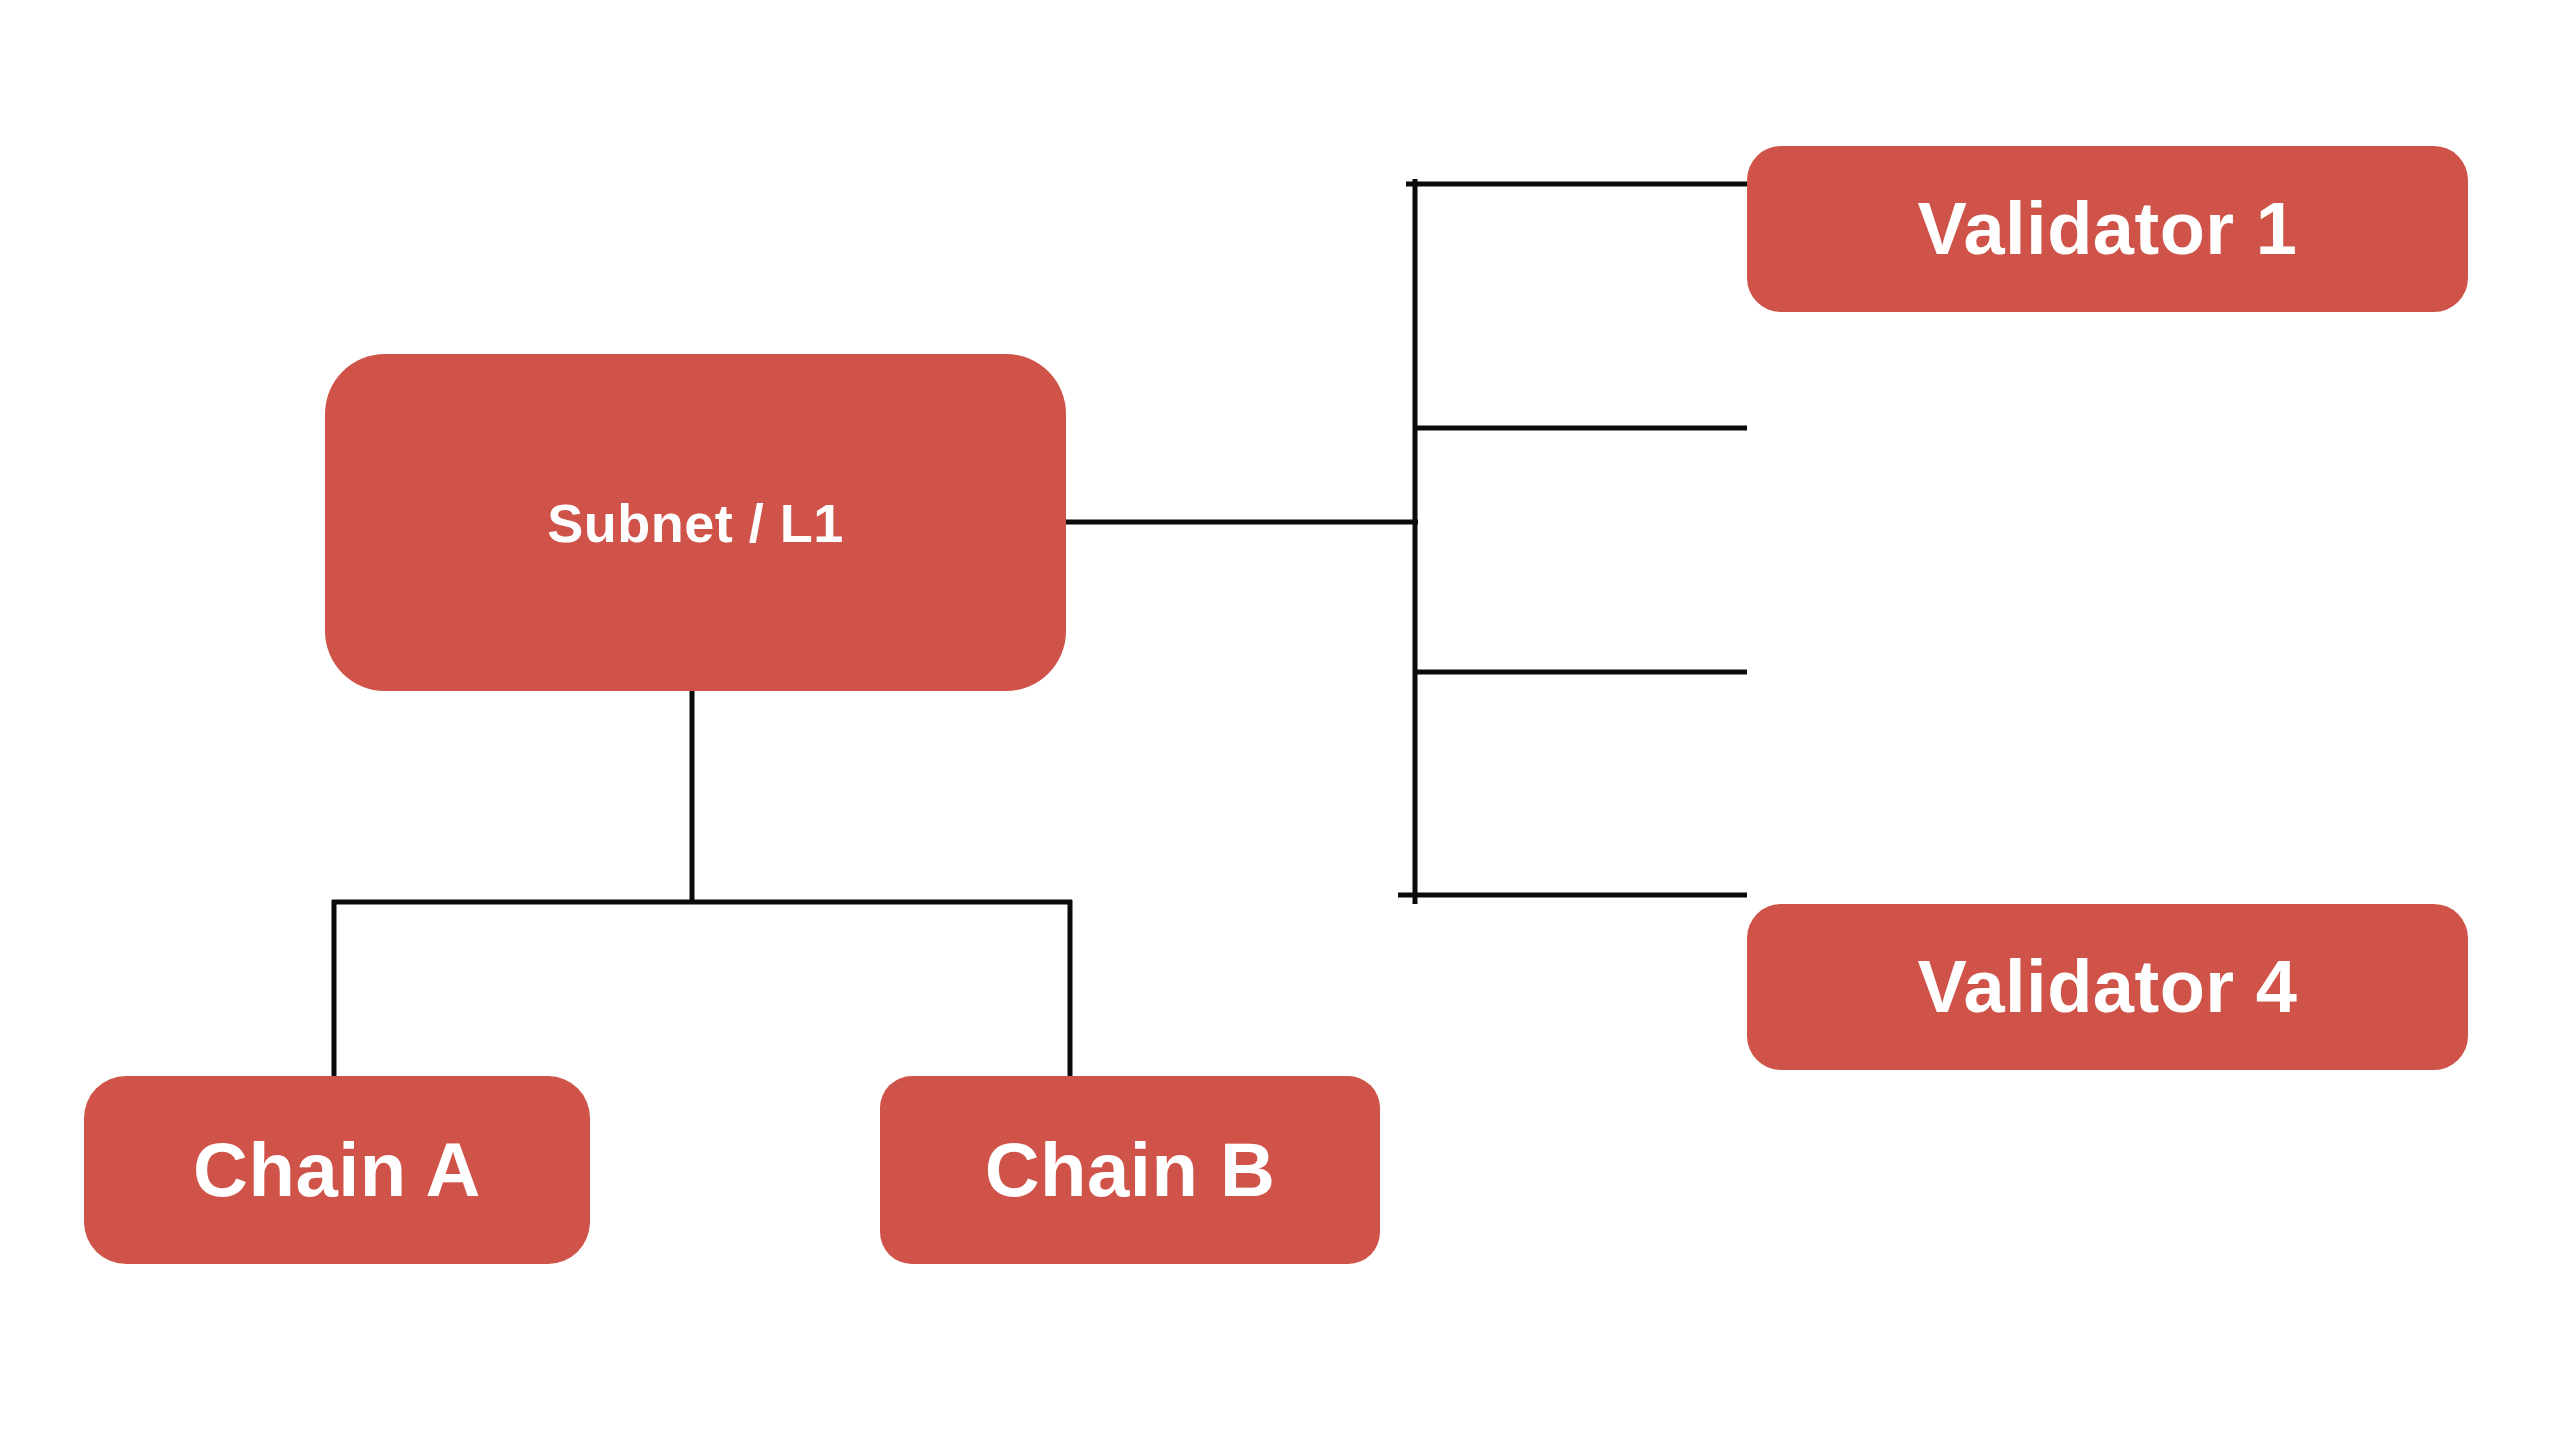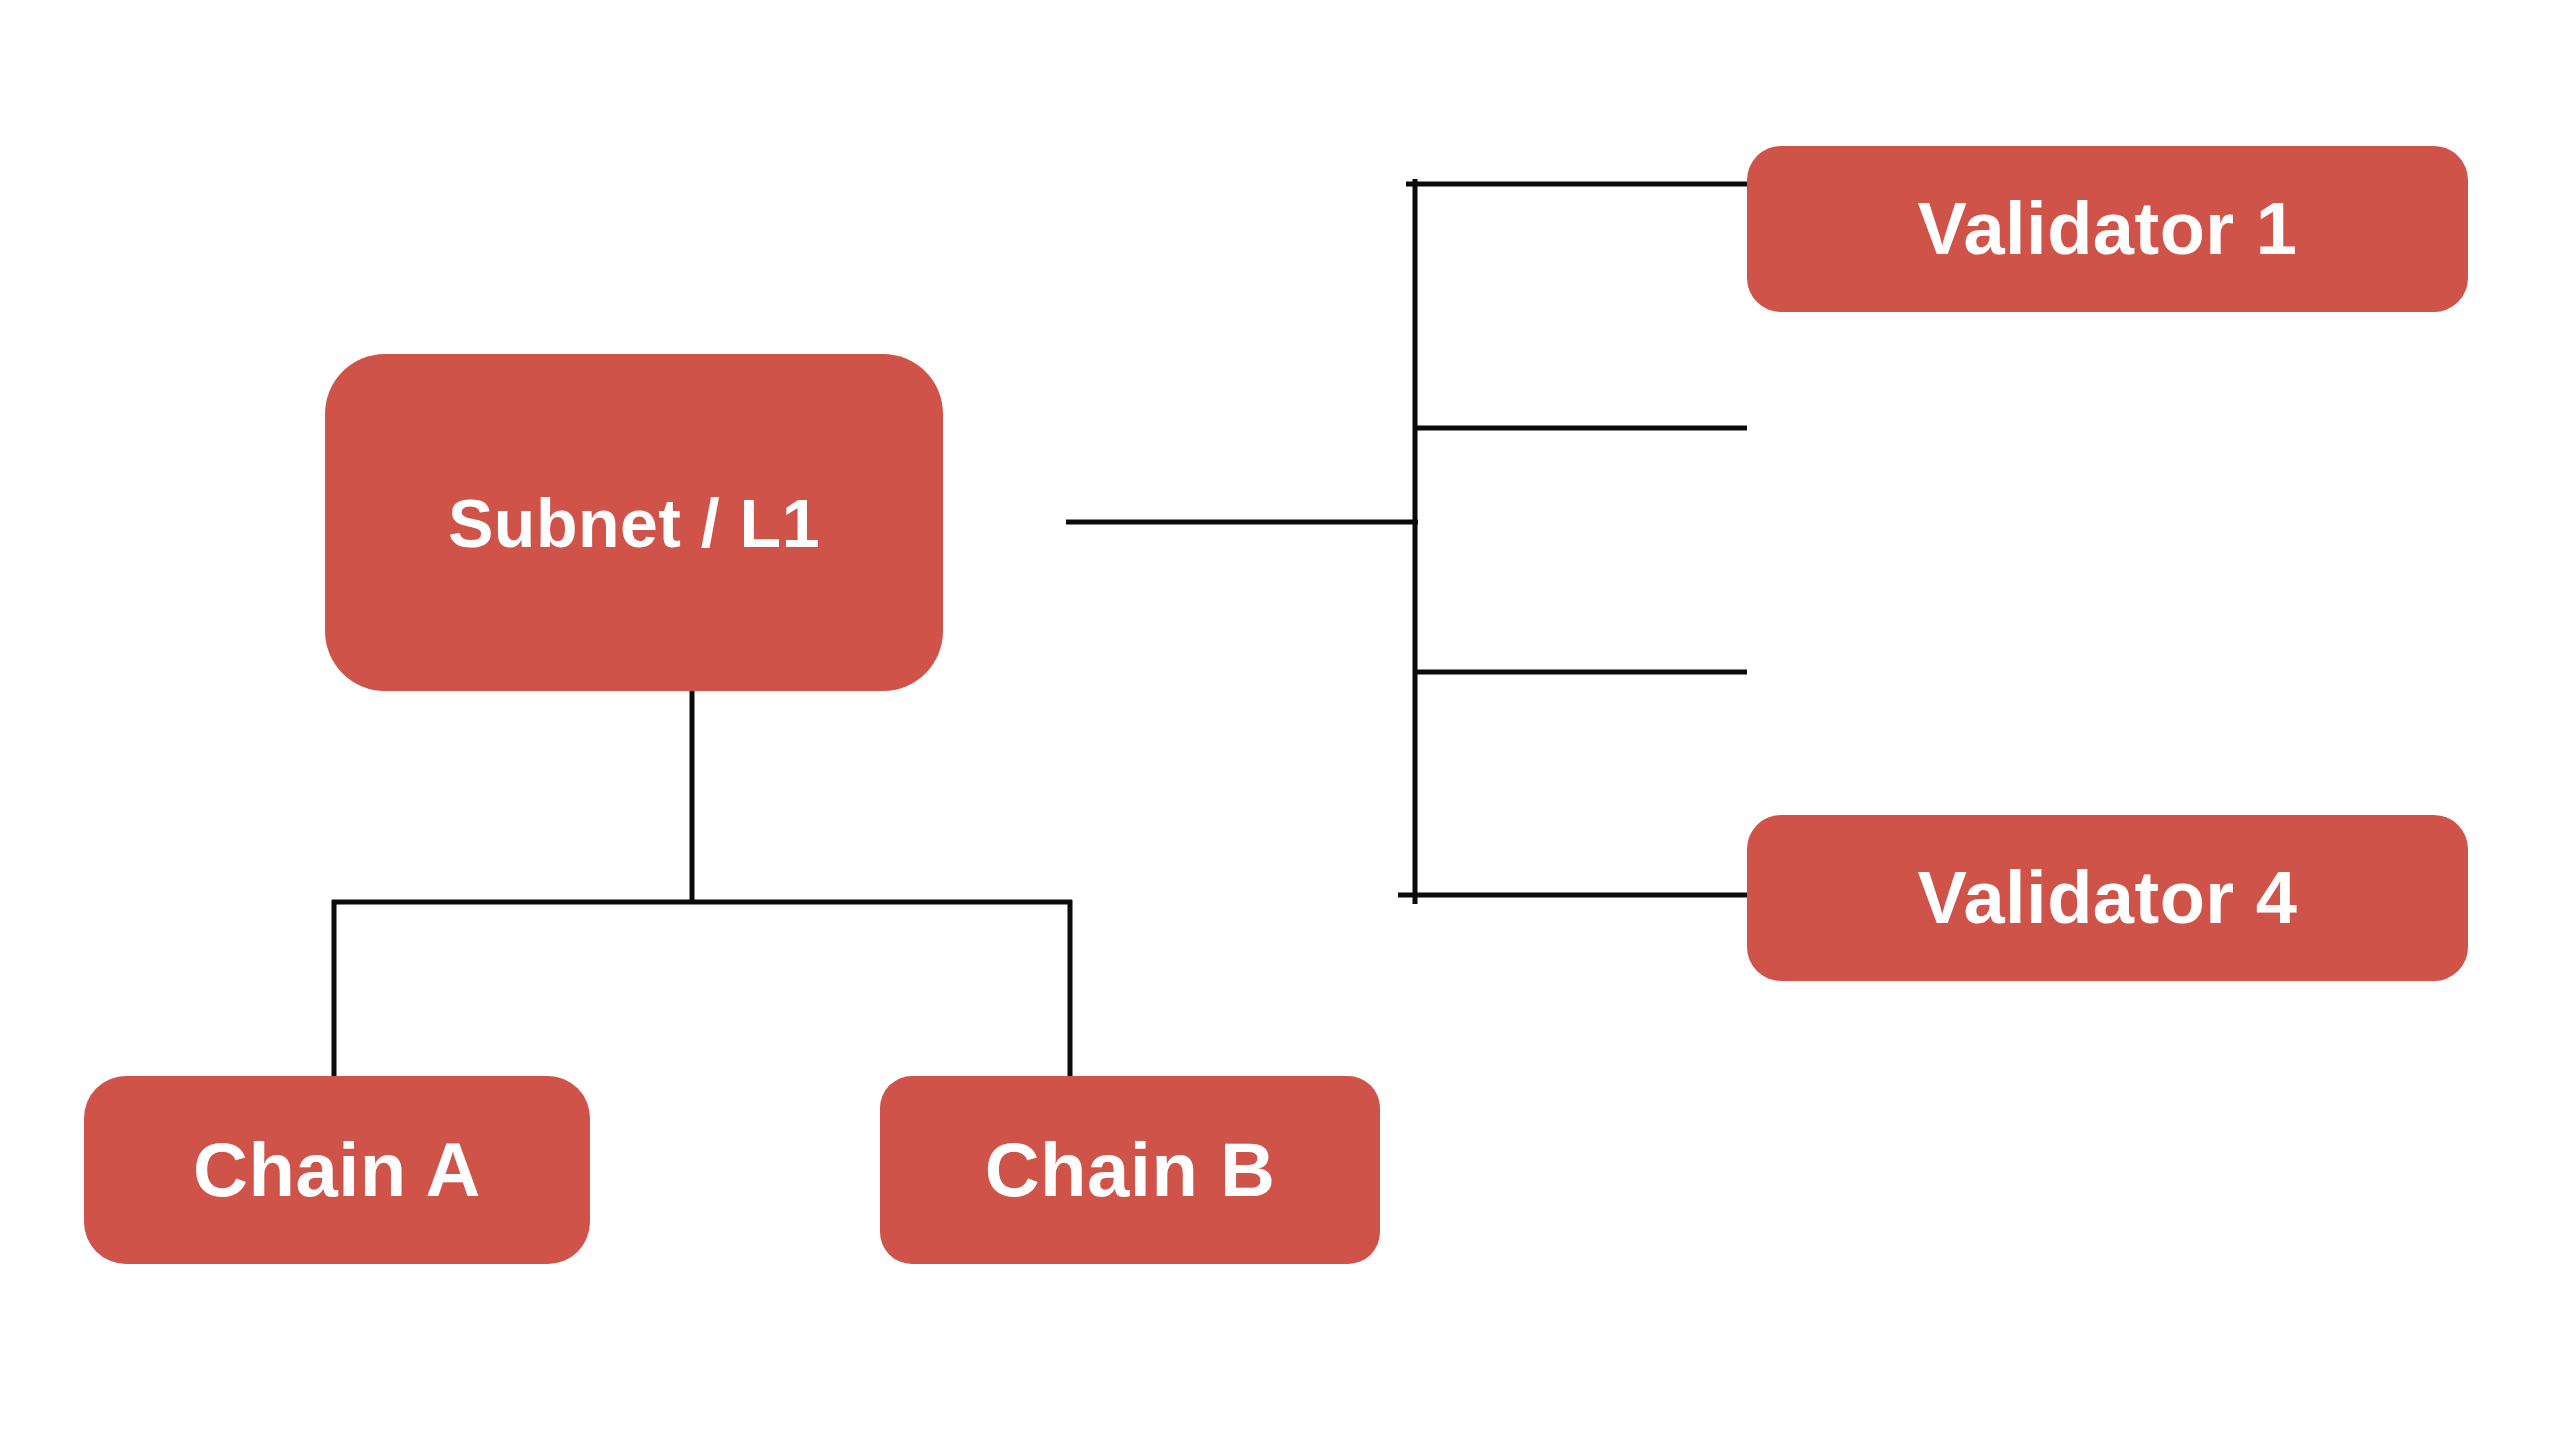--- a/index.html
+++ b/index.html
@@ -32,23 +32,23 @@
     display: flex;
     align-items: center;
     justify-content: center;
     font-weight: bold;
     text-align: center;
     line-height: 1;
     letter-spacing: 0.5px;
   }
   .node-subnet {
     left: 325px; top: 354px;
-    width: 618px; height: 337px;
+    width: 741px; height: 337px;
     border-radius: 60px;
-    font-size: 68px;
+    font-size: 54px;
   }
   .node-chain-a {
     left: 84px; top: 1076px;
     width: 506px; height: 188px;
     border-radius: 42px;
     font-size: 76px;
   }
   .node-chain-b {
     left: 880px; top: 1076px;
     width: 500px; height: 188px;
@@ -58,21 +58,21 @@
   .node-validator {
     left: 1747px;
     width: 721px; height: 166px;
     border-radius: 34px;
     font-size: 74px;
     margin-top: 44px;
   }
   .node-validator-1 { top: 102px; }
   .node-validator-2 { top: 345px; }
   .node-validator-3 { top: 589px; }
-  .node-validator-4 { top: 771px; text-align: center; }
+  .node-validator-4 { top: 860px; text-align: center; }
 </style>
 </head>
 <body>
 
 <div class="canvas">
 
   <svg class="edges-layer" viewBox="0 0 2556 1430" xmlns="http://www.w3.org/2000/svg" aria-hidden="true">
 
     <line x1="1066" y1="522" x2="1418" y2="522"></line>
     <line x1="1415" y1="179" x2="1415" y2="904"></line>

